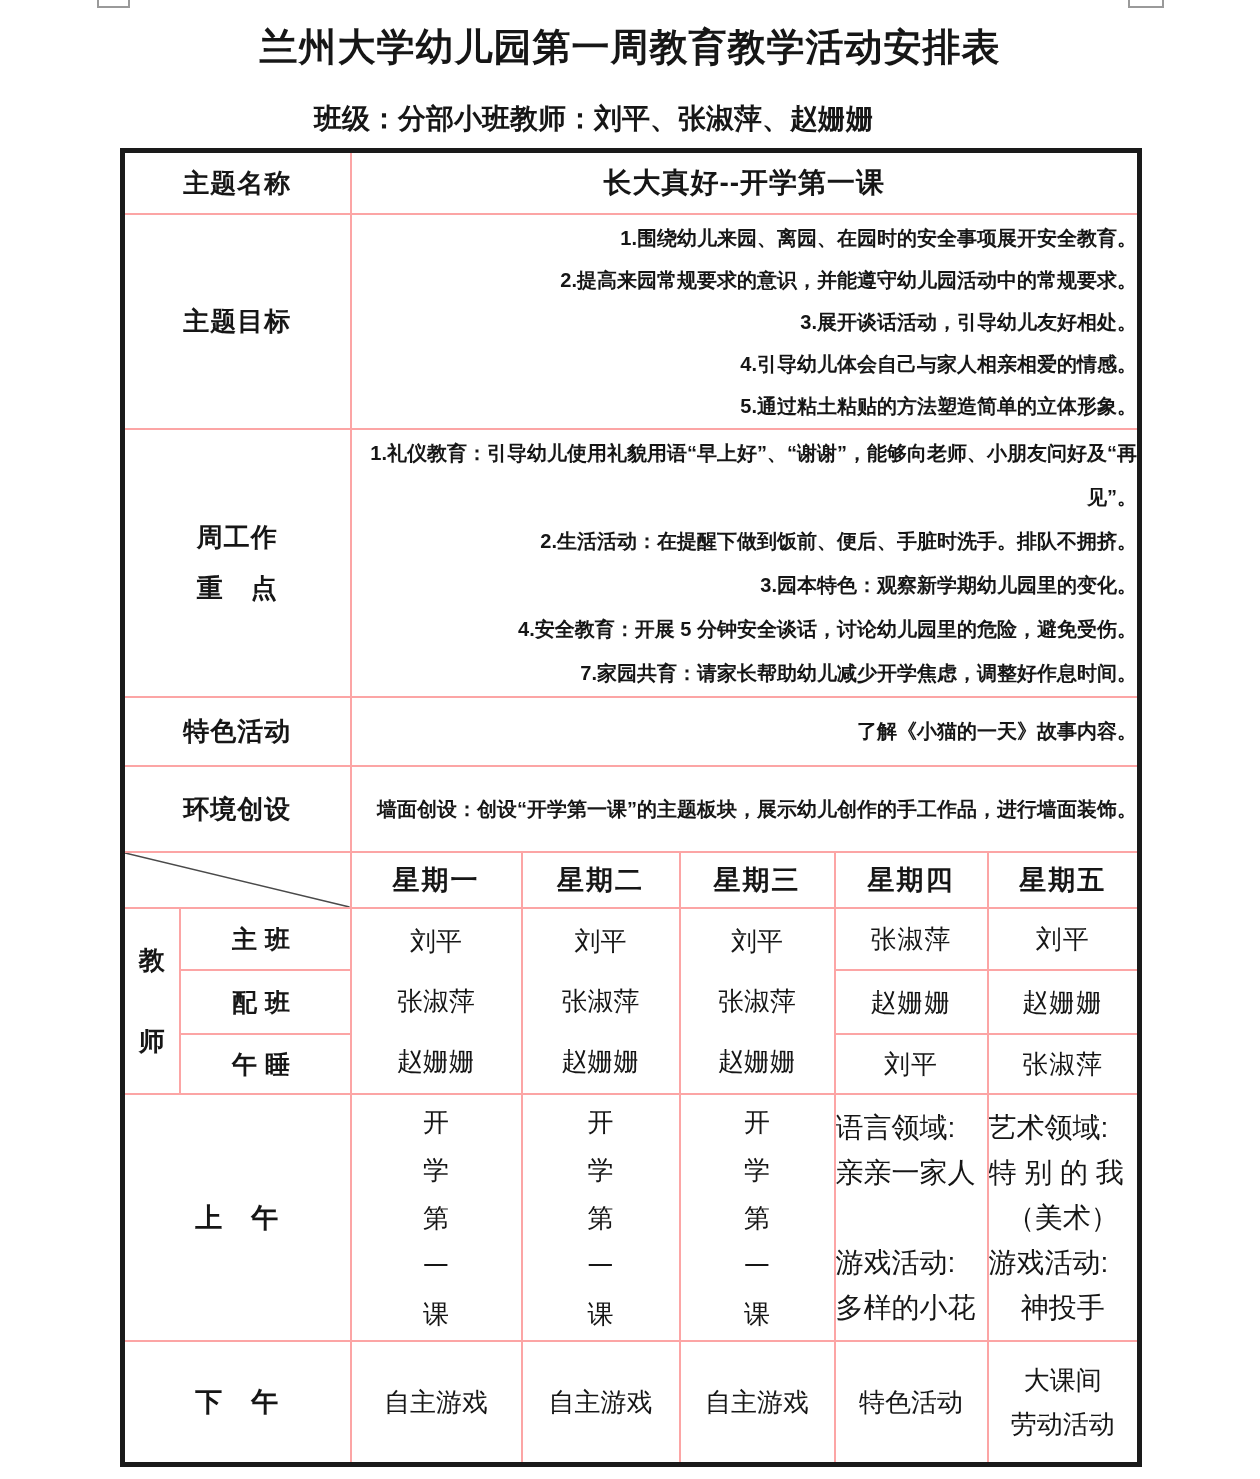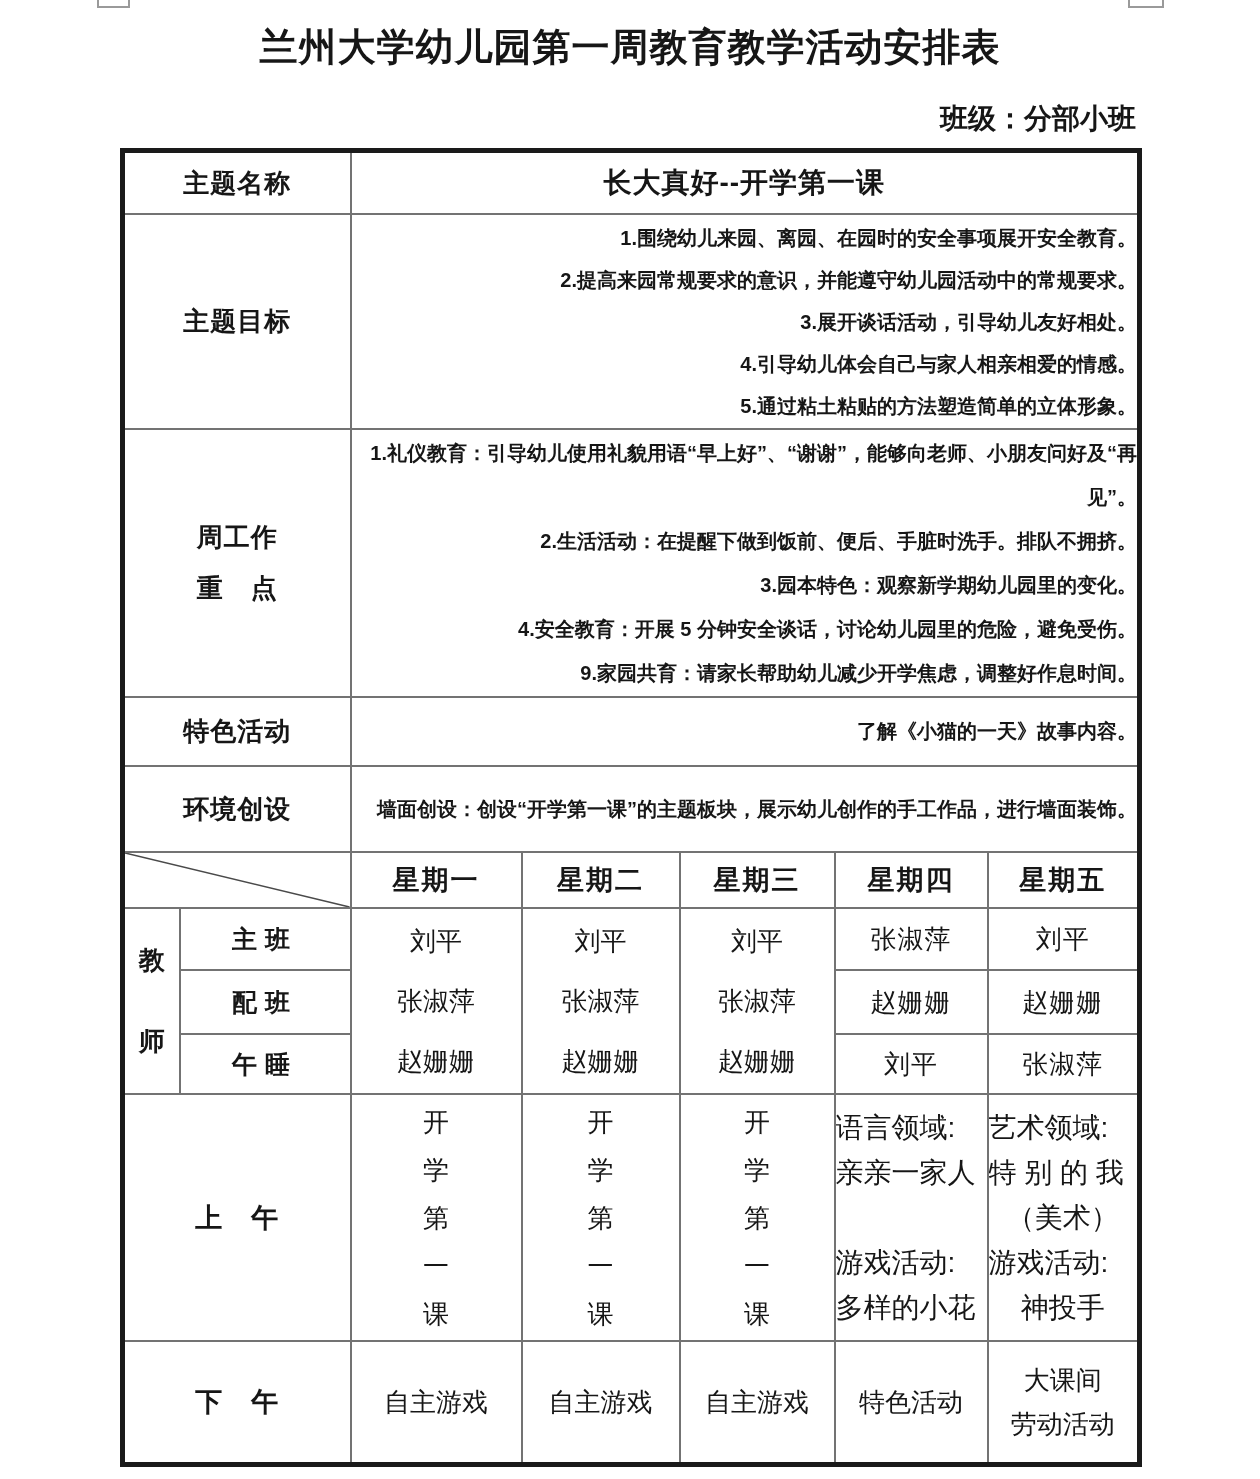--- a/index.html
+++ b/index.html
@@ -26,36 +26,36 @@
   .title {
     margin: 10px;
     padding-top: 12px;
     text-align: center;
     font-size: 38px;
     font-weight: 700;
     letter-spacing: 1px;
   }
   .meta {
     display: flex;
-    justify-content: flex-end;
+    justify-content: center;
     margin: 27px 124px 0 52px;
     font-size: 28px;
     font-weight: 600;
     white-space: nowrap;
   }
 
   table.sched {
     border-collapse: collapse;
     table-layout: fixed;
     margin: 10px 0 0 120px;
     width: 1017px;
     border: 5px solid #1a1a1a;
   }
   table.sched td {
-    border: 2px solid #737373;
+    border: 2px solid #fca5a5;
     vertical-align: middle;
     padding: 0;
     overflow: hidden;
   }
   .c-vert { width: 57px; }
   .c-sub  { width: 171px; }
   .c-d1 { width: 171px; }
   .c-d2 { width: 158px; }
   .c-d3 { width: 155px; }
   .c-d4 { width: 153px; }
@@ -144,20 +144,21 @@
 </head>
 <body>
 
 <div class="artifact artifact-left"></div>
 <div class="artifact artifact-right"></div>
 
 <h1 class="title">兰州大学幼儿园第一周教育教学活动安排表</h1>
 
 <div class="meta">
   <span>班级：分部小班</span>
+  <span>教师：刘平、张淑萍、赵姗姗</span>
 </div>
 
 <table class="sched">
   <colgroup>
     <col class="c-vert">
       <col class="c-sub">
       <col class="c-d1">
       <col class="c-d2">
       <col class="c-d3">
       <col class="c-d4">
@@ -184,21 +185,21 @@
   <tr class="r-work">
     <td colspan="2" class="lbl">
       <div>周工作</div>
       <div class="lbl-gap">重　点</div>
     </td>
     <td colspan="5" class="content works">
       <div class="work">1.礼仪教育：引导幼儿使用礼貌用语“早上好”、“谢谢”，能够向老师、小朋友问好及“再见”。</div>
       <div class="work">2.生活活动：在提醒下做到饭前、便后、手脏时洗手。排队不拥挤。</div>
       <div class="work">3.园本特色：观察新学期幼儿园里的变化。</div>
       <div class="work">4.安全教育：开展 5 分钟安全谈话，讨论幼儿园里的危险，避免受伤。</div>
-      <div class="work">9.家园共育：请家长帮助幼儿减少开学焦虑，调整好作息时间。</div>
+      <div class="work">7.家园共育：请家长帮助幼儿减少开学焦虑，调整好作息时间。</div>
     </td>
   </tr>
 
   <tr class="r-special">
     <td colspan="2" class="lbl">特色活动</td>
     <td colspan="5" class="content">了解《小猫的一天》故事内容。</td>
   </tr>
 
   <tr class="r-env">
     <td colspan="2" class="lbl">环境创设</td>

